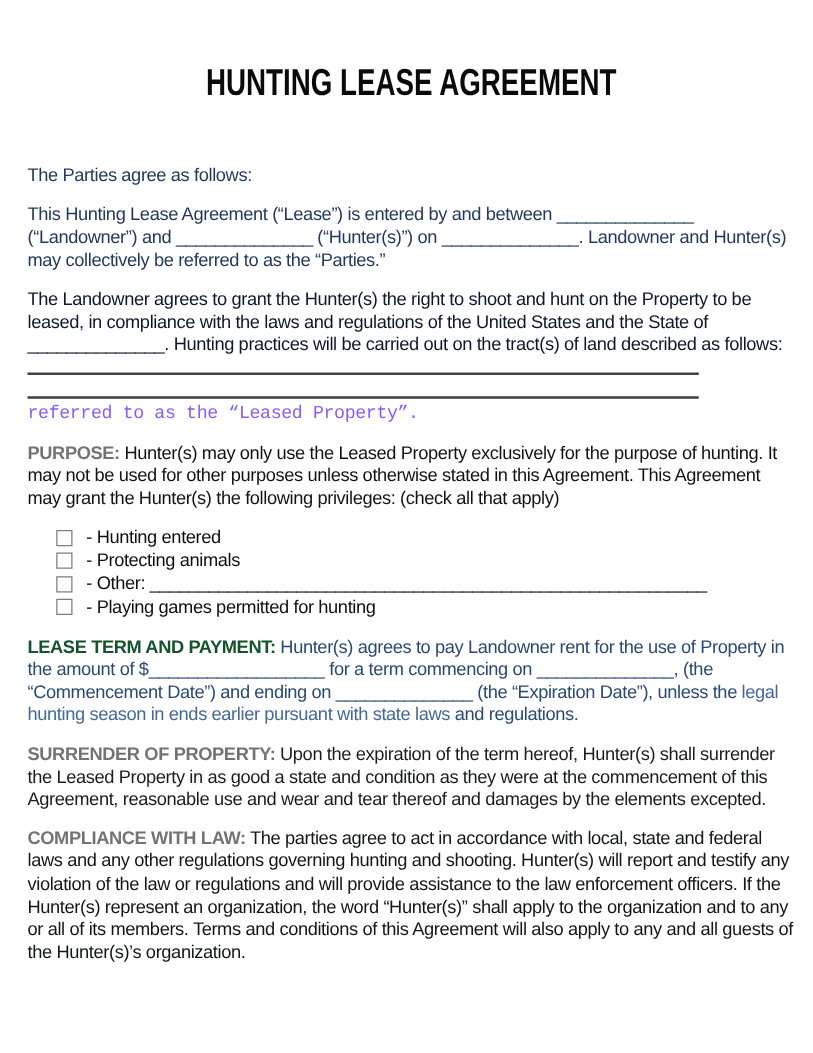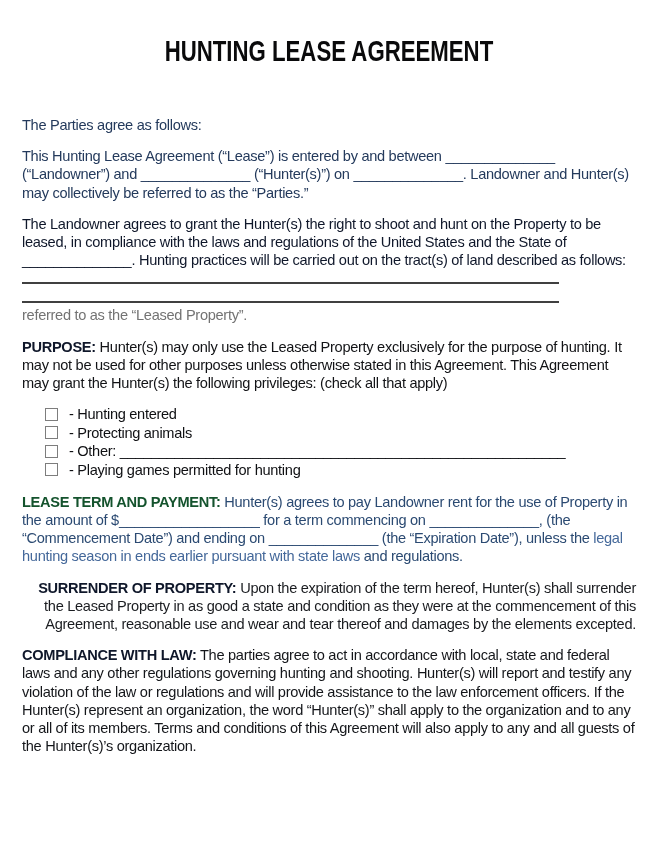--- a/index.html
+++ b/index.html
@@ -2,21 +2,21 @@
 <html><head>
 <meta charset="utf-8">
 <style>
   html, body { margin: 0; padding: 0; background: #ffffff; }
   .page {
     position: relative;
     width: 650px;
     height: 842px;
     box-sizing: border-box;
     background: #ffffff;
-    padding: 36px 14px 0 22px;
+    padding: 52px 14px 0 22px;
     font-family: "Liberation Sans", sans-serif;
     font-size: 14.6px;
     line-height: 18.2px;
     letter-spacing: -0.3px;
     overflow: hidden;
   }
   .doc-title {
     margin: 0 0 50px 0;
     text-align: center;
     font-size: 30px;
@@ -26,26 +26,26 @@
     letter-spacing: 0;
   }
   .doc-title .squeeze {
     display: inline-block;
     transform: scaleX(0.74);
   }
   p.para { margin: 0 0 13px 0; width: 614px; }
   .navy  { color: #243a5c; }
   .lease-body { color: #2b4a72; }
   .grant-color { color: #0f172a; }
-  .near-black { color: #737373; }
+  .near-black { color: #8b5cf6; font-family: Liberation Mono, monospace; }
   .black-body { color: #121316; }
-  .sur-color { color: #1a1c20; text-align: right; }
+  .sur-color { color: #1a1c20; }
   .comp-color { color: #14161a; }
   b.sec-head { font-weight: bold; }
-  .head-black { color: #0f172a; }
+  .head-black { color: #737373; }
   .head-navy  { color: #14532d; }
   .phrase-light { color: #44689a; }
   .grant-para { margin-bottom: 7px; }
   .write-line {
     width: 537px;
     height: 0;
     border-bottom: 2px solid #404040;
     margin: 0 0 17px 0;
   }
   .write-line.last { margin-bottom: 3px; }

